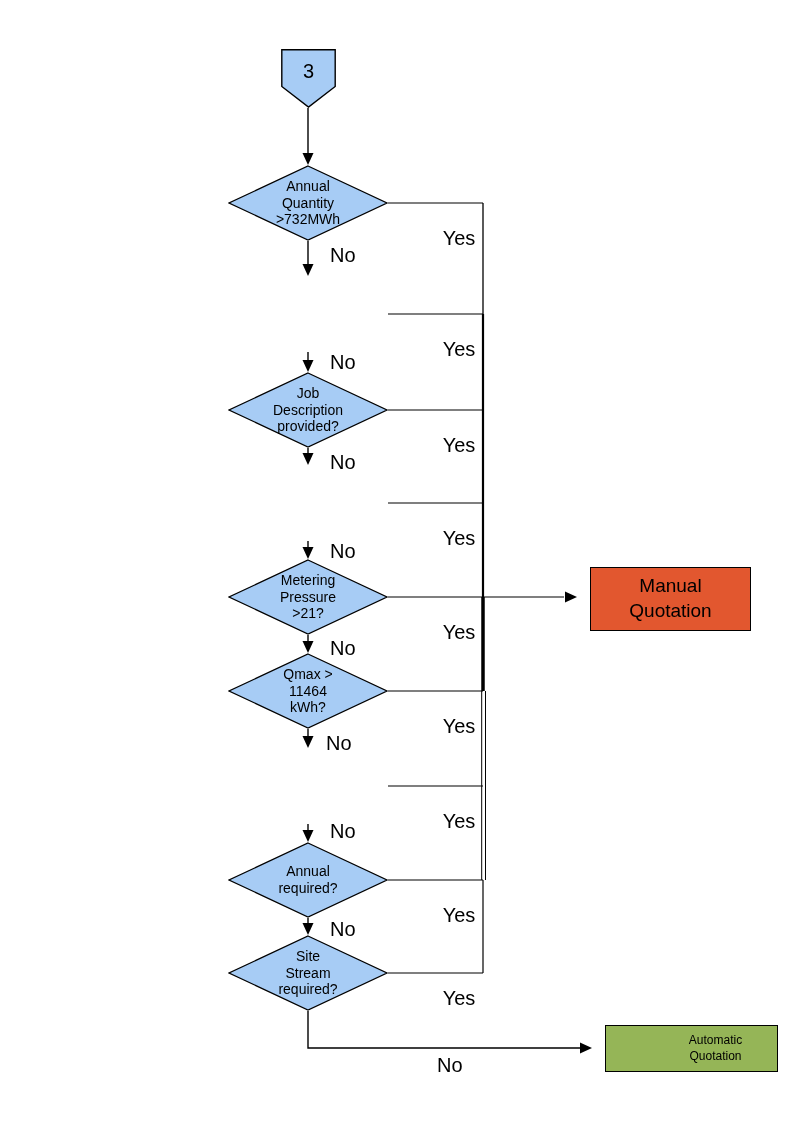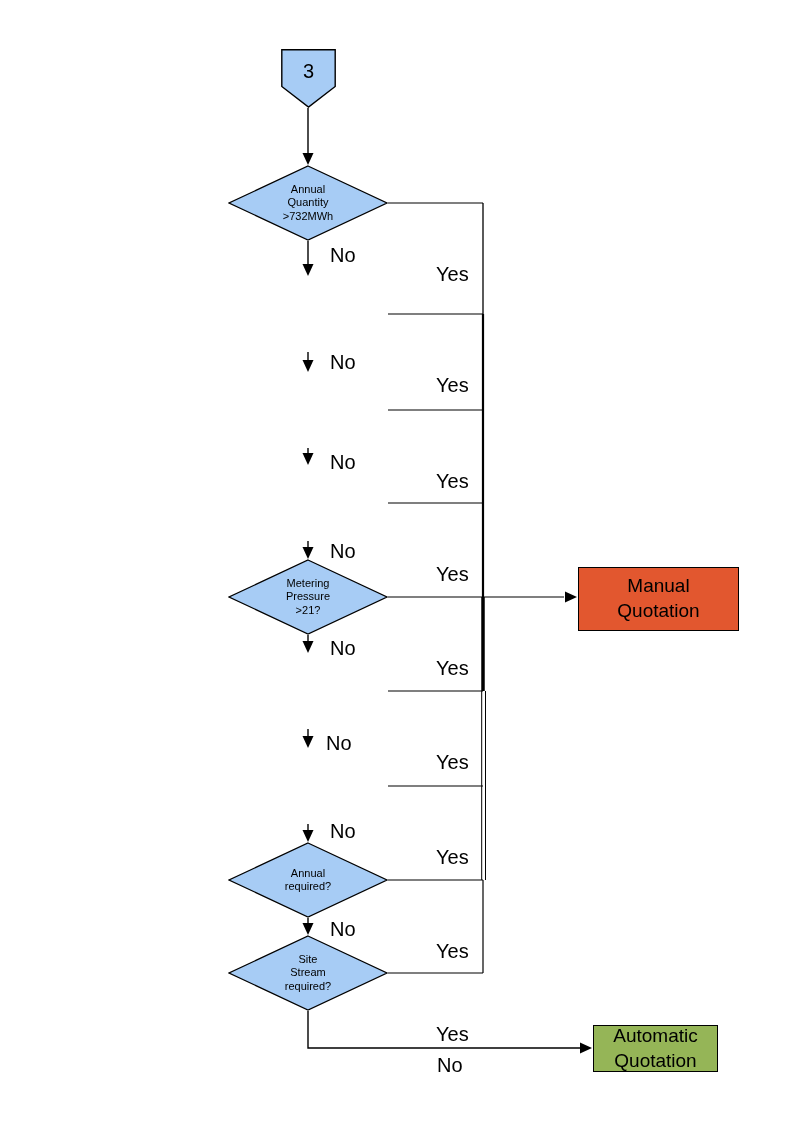--- a/index.html
+++ b/index.html
@@ -6,36 +6,36 @@
   .stage{
     position:relative;width:794px;height:1123px;background:#fff;overflow:hidden;
     font-family:"Liberation Sans",sans-serif;color:#000;
   }
   .layer{position:absolute;left:0;top:0;}
   .node{position:absolute;}
   .node svg{display:block;}
   .dlabel{
     position:absolute;left:0;top:0;right:0;bottom:0;
     display:flex;align-items:center;justify-content:center;
-    text-align:center;font-size:11px;line-height:1.2;white-space:pre-line;
+    text-align:center;font-size:14px;line-height:1.2;white-space:pre-line;
   }
   .startlabel{
     position:absolute;left:0;top:0;right:0;bottom:14px;
     display:flex;align-items:center;justify-content:center;
     font-size:20px;
   }
   .branch{position:absolute;font-size:20px;line-height:1.1;}
-  .branch.yes{width:46px;text-align:left;margin-top:36px;}
+  .branch.yes{width:46px;text-align:center;}
   .outcome{
     position:absolute;border:1px solid #000;
     display:flex;align-items:center;justify-content:center;
-    text-align:center;white-space:pre-line;
+    text-align:center;white-space:pre-line;margin-left:12px;
   }
   .outcome.manual{left:578px;top:567px;width:159px;height:62px;font-size:19px;line-height:1.3;background:#E2572F;}
-  .outcome.auto{left:593px;top:1025px;width:123px;height:45px;font-size:19px;line-height:1.3;background:#95B557;}
+  .outcome.auto{left:593px;top:1025px;width:123px;height:45px;font-size:12px;line-height:1.3;background:#95B557;padding-left:48px;}
   .diamond-poly{fill:#A7CCF5;stroke:#000;stroke-width:1.3;}
   .start-poly{fill:#A7CCF5;stroke:#000;stroke-width:1.4;}
   .cline{stroke:#000;fill:none;}
   .ahead{fill:#000;stroke:none;}
 </style>
 </head>
 <body>
 
 <div class="stage">
 
@@ -101,27 +101,43 @@
   </div>
 
   <div class="node" style="left:228px;top:165px;width:160px;height:76px">
     <svg width="160" height="76" viewBox="0 0 160 76">
         <polygon class="diamond-poly" points="80,1 159,38 80,75 1,38" fill="#A7CCF5"></polygon>
       </svg>
     <div class="dlabel">Annual
 Quantity
 &gt;732MWh</div>
   </div>
+  <div class="node" style="left:228px;top:372px;width:160px;height:76px">
+    <svg width="160" height="76" viewBox="0 0 160 76">
+        <polygon class="diamond-poly" points="80,1 159,38 80,75 1,38" fill="#A7CCF5"></polygon>
+      </svg>
+    <div class="dlabel">Job
+Description
+provided?</div>
+  </div>
   <div class="node" style="left:228px;top:559px;width:160px;height:76px">
     <svg width="160" height="76" viewBox="0 0 160 76">
         <polygon class="diamond-poly" points="80,1 159,38 80,75 1,38" fill="#A7CCF5"></polygon>
       </svg>
     <div class="dlabel">Metering
 Pressure
 &gt;21?</div>
+  </div>
+  <div class="node" style="left:228px;top:653px;width:160px;height:76px">
+    <svg width="160" height="76" viewBox="0 0 160 76">
+        <polygon class="diamond-poly" points="80,1 159,38 80,75 1,38" fill="#A7CCF5"></polygon>
+      </svg>
+    <div class="dlabel">Qmax &gt;
+11464
+kWh?</div>
   </div>
   <div class="node" style="left:228px;top:842px;width:160px;height:76px">
     <svg width="160" height="76" viewBox="0 0 160 76">
         <polygon class="diamond-poly" points="80,1 159,38 80,75 1,38" fill="#A7CCF5"></polygon>
       </svg>
     <div class="dlabel">Annual
 required?</div>
   </div>
   <div class="node" style="left:228px;top:935px;width:160px;height:76px">
     <svg width="160" height="76" viewBox="0 0 160 76">

